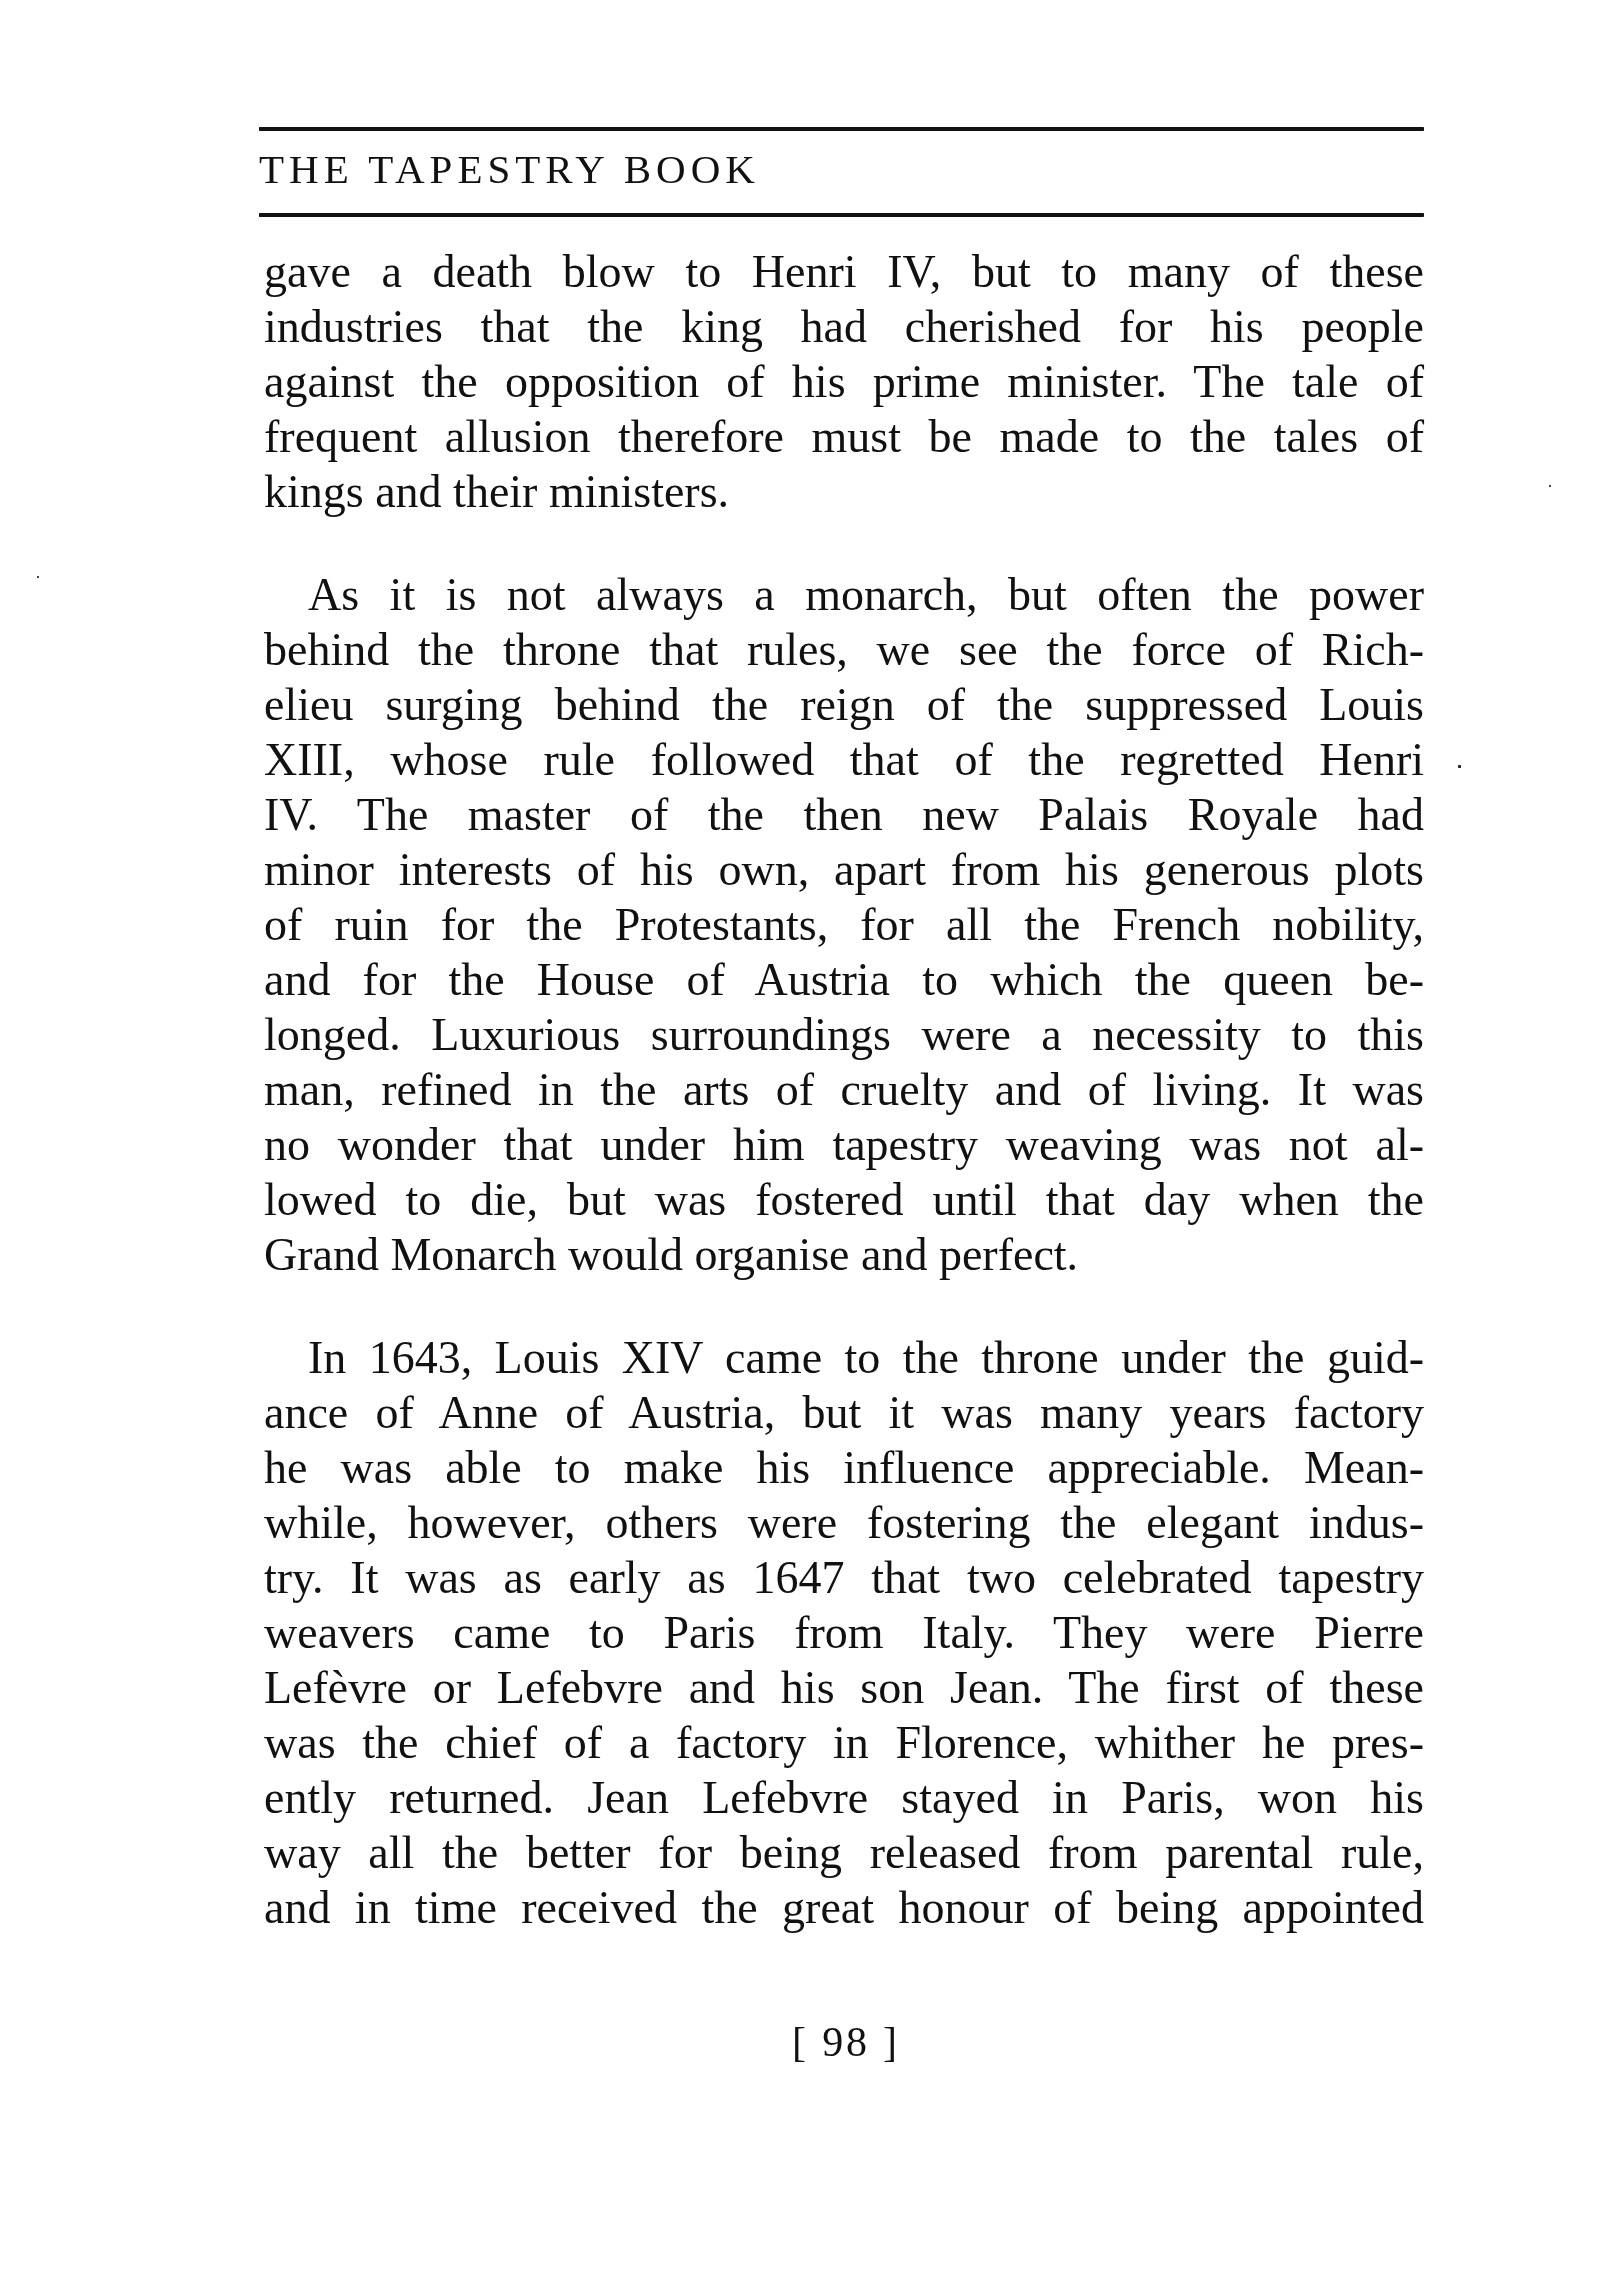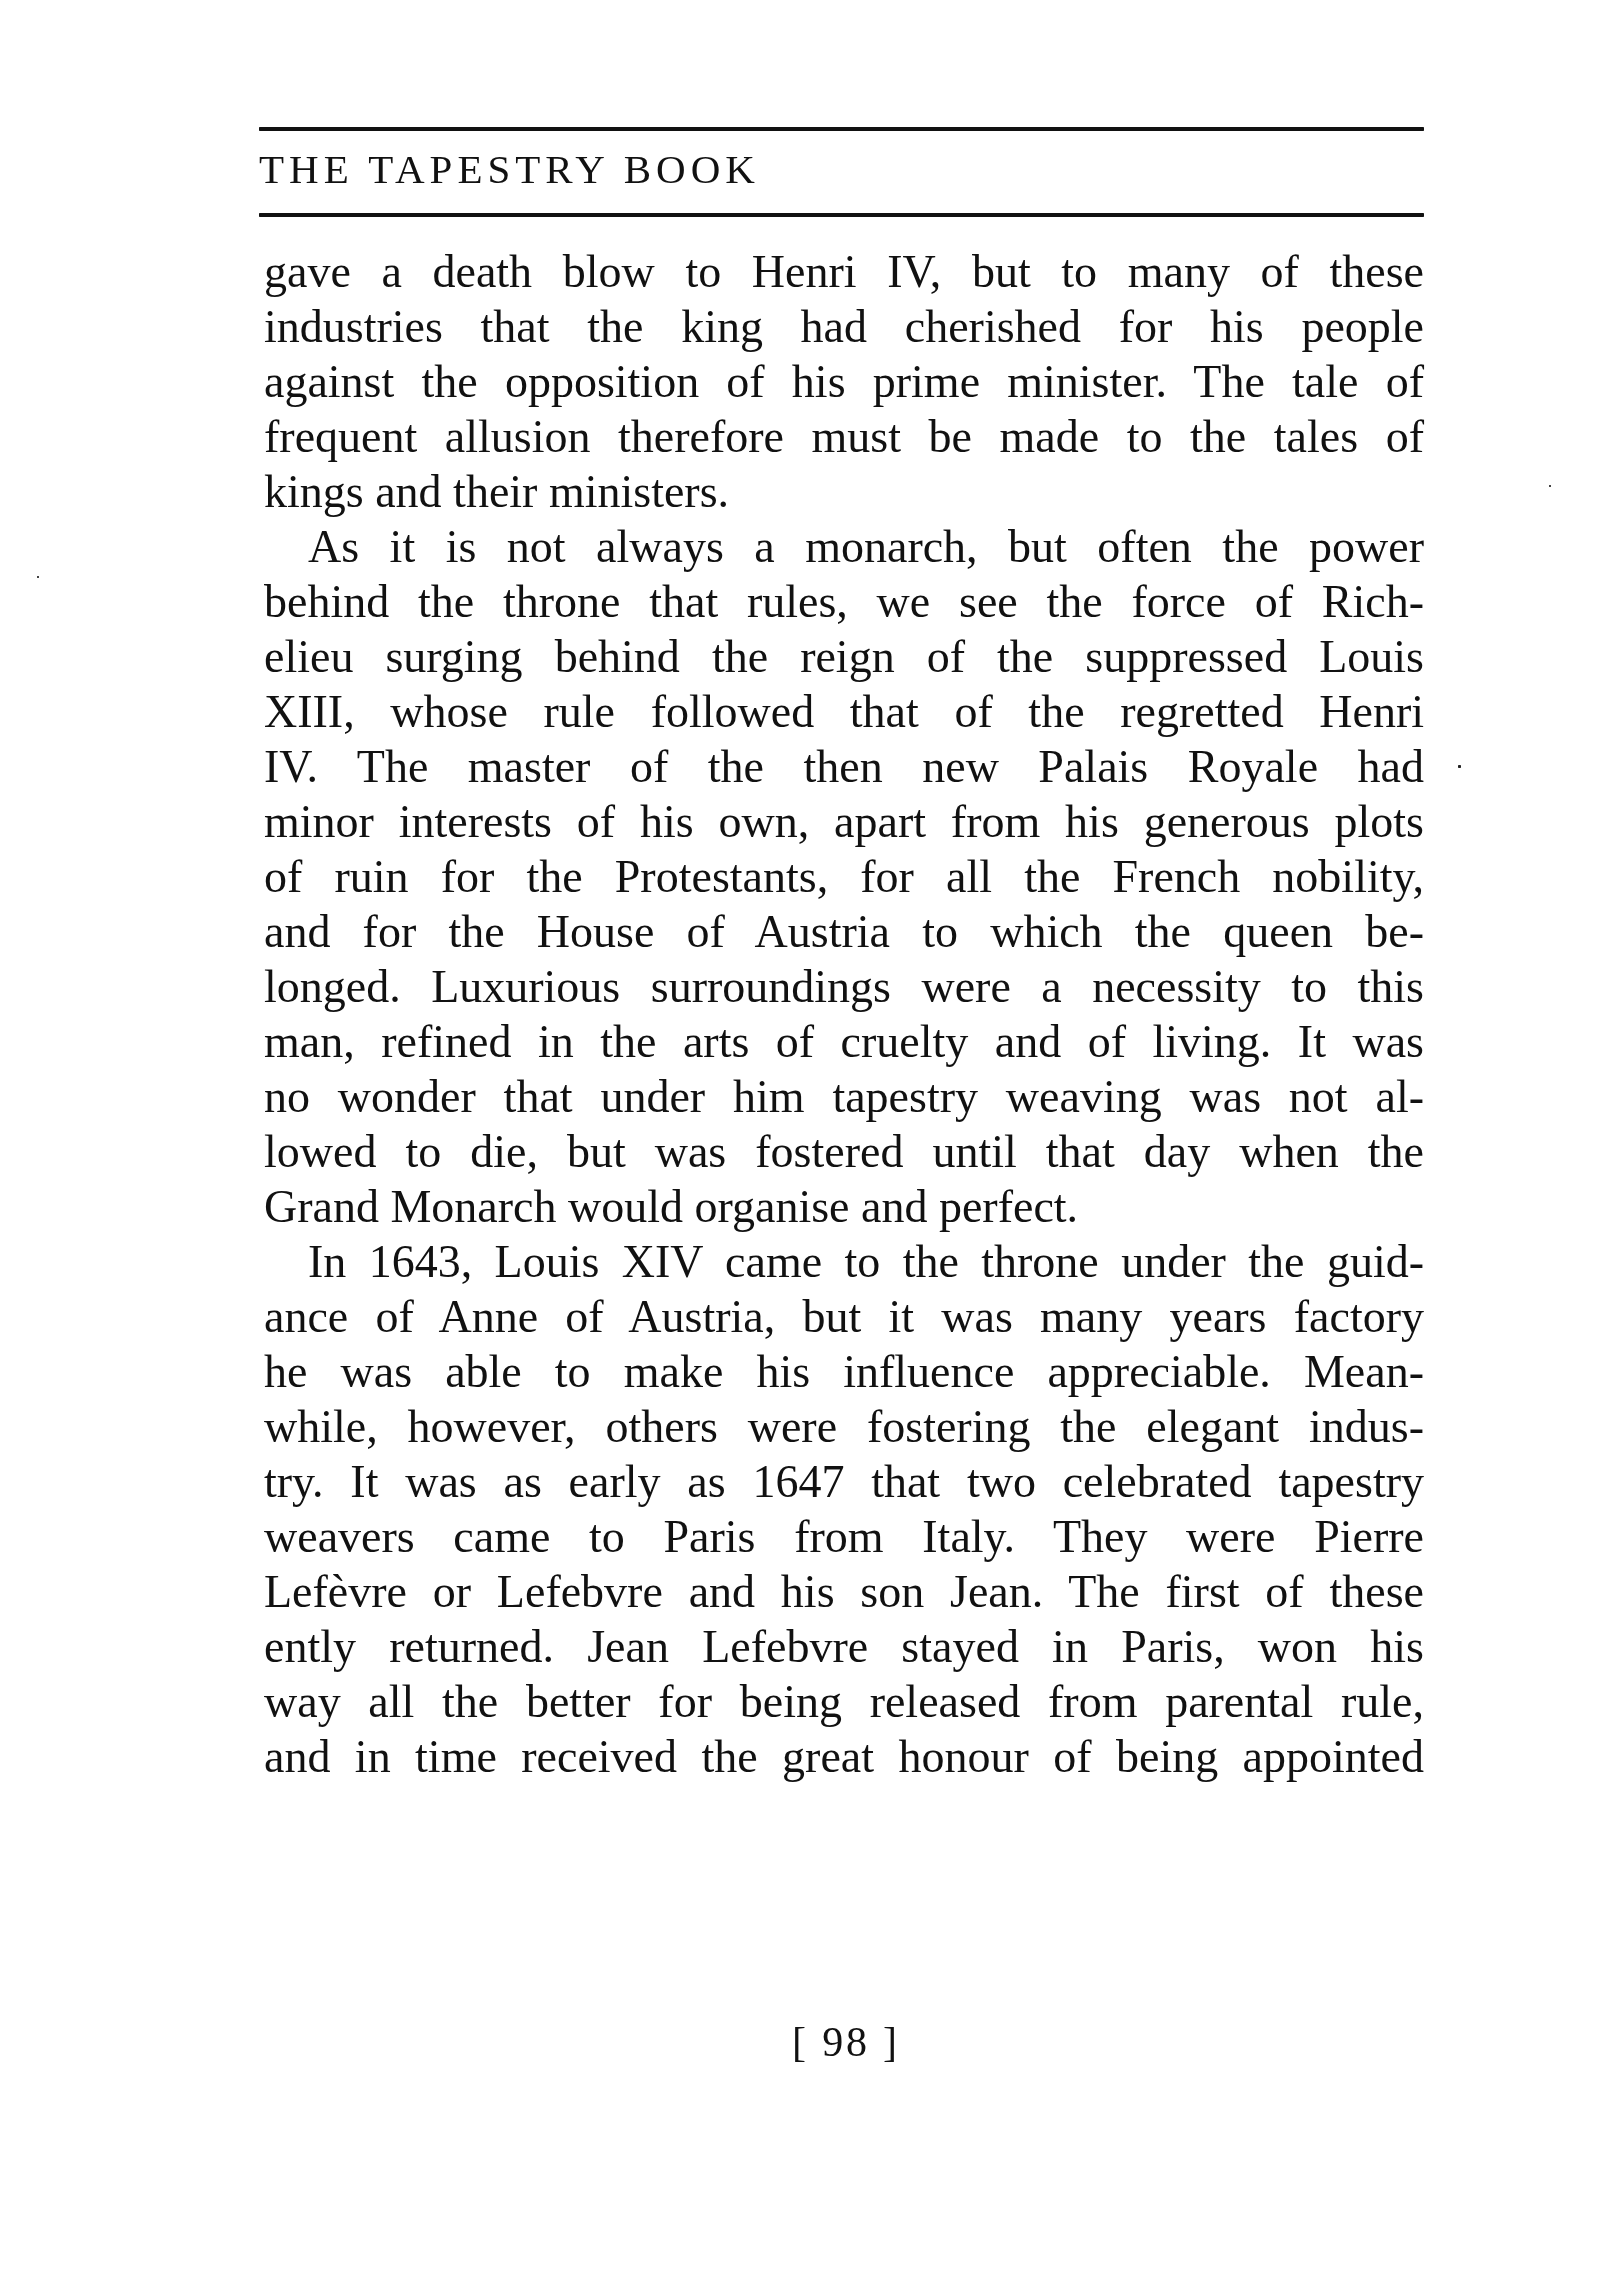--- a/index.html
+++ b/index.html
@@ -51,20 +51,21 @@
     text-align: justify;
     text-align-last: justify;
     overflow: visible;
   }
   .line.last {
     text-align: right;
     text-align-last: left;
   }
   .line.indent {
     padding-left: 44px;
+    margin-top: 48px;
   }
   .page-number {
     position: absolute;
     top: 2014px;
     left: 705px;
     width: 282px;
     text-align: center;
     font-size: 42px;
     line-height: 56px;
     letter-spacing: 2.8px;
@@ -111,20 +112,21 @@
   </div>
 
   <div>
     <span class="line indent">In 1643, Louis XIV came to the throne under the guid-</span>
     <span class="line">ance of Anne of Austria, but it was many years factory</span>
     <span class="line">he was able to make his influence appreciable.  Mean-</span>
     <span class="line">while, however, others were fostering the elegant indus-</span>
     <span class="line">try.  It was as early as 1647 that two celebrated tapestry</span>
     <span class="line">weavers came to Paris from Italy.  They were Pierre</span>
     <span class="line">Lefèvre or Lefebvre and his son Jean.  The first of these</span>
+    <span class="line">was the chief of a factory in Florence, whither he pres-</span>
     <span class="line">ently returned.  Jean Lefebvre stayed in Paris, won his</span>
     <span class="line">way all the better for being released from parental rule,</span>
     <span class="line">and in time received the great honour of being appointed</span>
   </div>
 </div>
 
 <div class="page-number">[ 98 ]</div>
 
 <div class="speck" style="left:1458px; top:765px;"></div>
 <div class="speck" style="left:1549px; top:485px; width:2.1px; height:2.1px;"></div>

